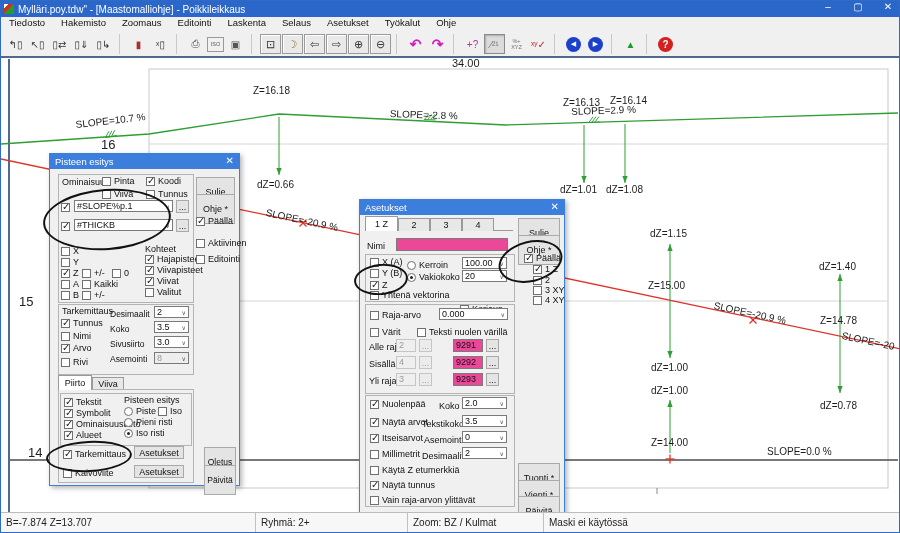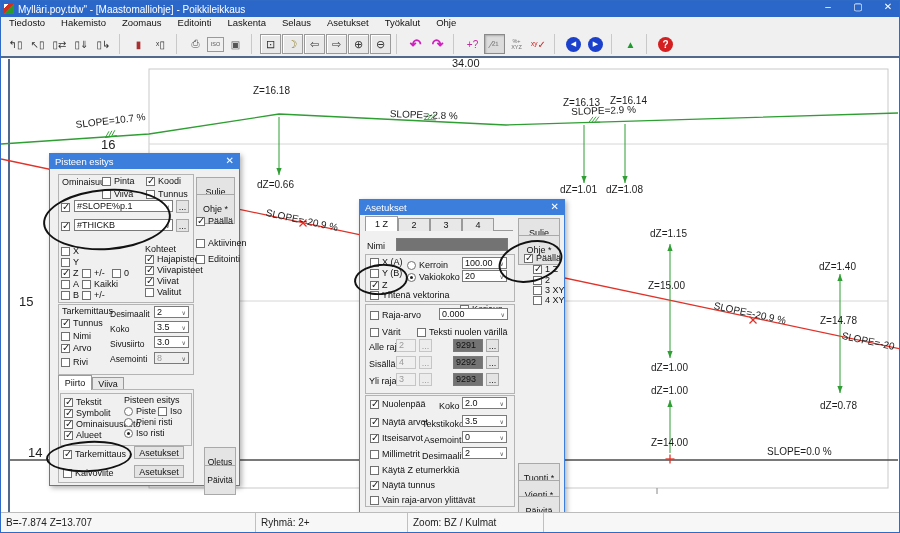--- a/index.html
+++ b/index.html
@@ -51,21 +51,21 @@
   .rbx{width:9px;height:9px;border:1px solid #707070;border-radius:50%;background:#fff;flex:none;position:relative;box-sizing:border-box;}
   .rbx.on::after{content:"";position:absolute;left:2px;top:2px;width:3px;height:3px;border-radius:50%;background:#222;}
   .sel{position:absolute;border:1px solid #7a7a7a;background:#fff;display:flex;align-items:center;
        justify-content:space-between;padding:0 2px;height:12px;box-sizing:border-box;}
   .sel.dis{background:#eee;color:#9a9a9a;}
   .sel .ar{color:#555;font-size:6px;}
   .btn{position:absolute;border:1px solid #a9a9a9;background:#e4e4e4;display:flex;align-items:center;
        justify-content:center;height:30px;font-size:9px;box-sizing:border-box;}
   .btn.sm{height:13px;}
   .btn.dis{color:#9a9a9a;background:#ececec;border-color:#c5c5c5;}
-  .inp{position:absolute;border:1px solid #7a7a7a;background:#737373;height:13px;font-size:9px;padding:0 2px;box-sizing:border-box;}
+  .inp{position:absolute;border:1px solid #7a7a7a;background:#ec4899;height:13px;font-size:9px;padding:0 2px;box-sizing:border-box;}
   .inp.dis{background:#efefef;color:#9a9a9a;border-color:#c5c5c5;}
   .tabx{position:absolute;border:1px solid #9a9a9a;border-bottom:none;background:#e8e8e8;display:flex;
         align-items:center;justify-content:center;font-size:9px;box-sizing:border-box;}
   .tabx.act{background:#fff;z-index:2;}
   .tabbase{position:absolute;height:1px;background:#9a9a9a;}
 </style>
 </head>
 <body>
 
 <div id="app">
@@ -562,20 +562,21 @@
       </span>
     <span class="btn" style="left:158px;top:263px;width:42px">Tuonti *</span>
     <span class="btn" style="left:158px;top:280px;width:42px">Vienti *</span>
     <span class="btn" style="left:158px;top:296px;width:42px">Päivitä</span>
   </div>
 
   <div class="statusbar">
     <div class="seg" style="width:255px">B=-7.874  Z=13.707</div>
     <div class="seg" style="width:152px">Ryhmä: 2+</div>
     <div class="seg" style="width:136px">Zoom: BZ  /  Kulmat</div>
+    <div class="seg" style="width:105px;border-right:none">Maski ei käytössä</div>
   </div>
 
   <div id="annotlayer">
       <div class="annot" style="left: 42px; top: 188px; width: 124px; height: 57px; transform: rotate(-4deg);"></div>
       <div class="annot" style="left: 45px; top: 440px; width: 82px; height: 27px; transform: rotate(-3deg);"></div>
       <div class="annot" style="left: 353px; top: 263px; width: 50px; height: 27px; transform: rotate(-5deg);"></div>
       <div class="annot" style="left: 497px; top: 240px; width: 61px; height: 37px; transform: rotate(-14deg);"></div>
     </div>
 </div>
 

